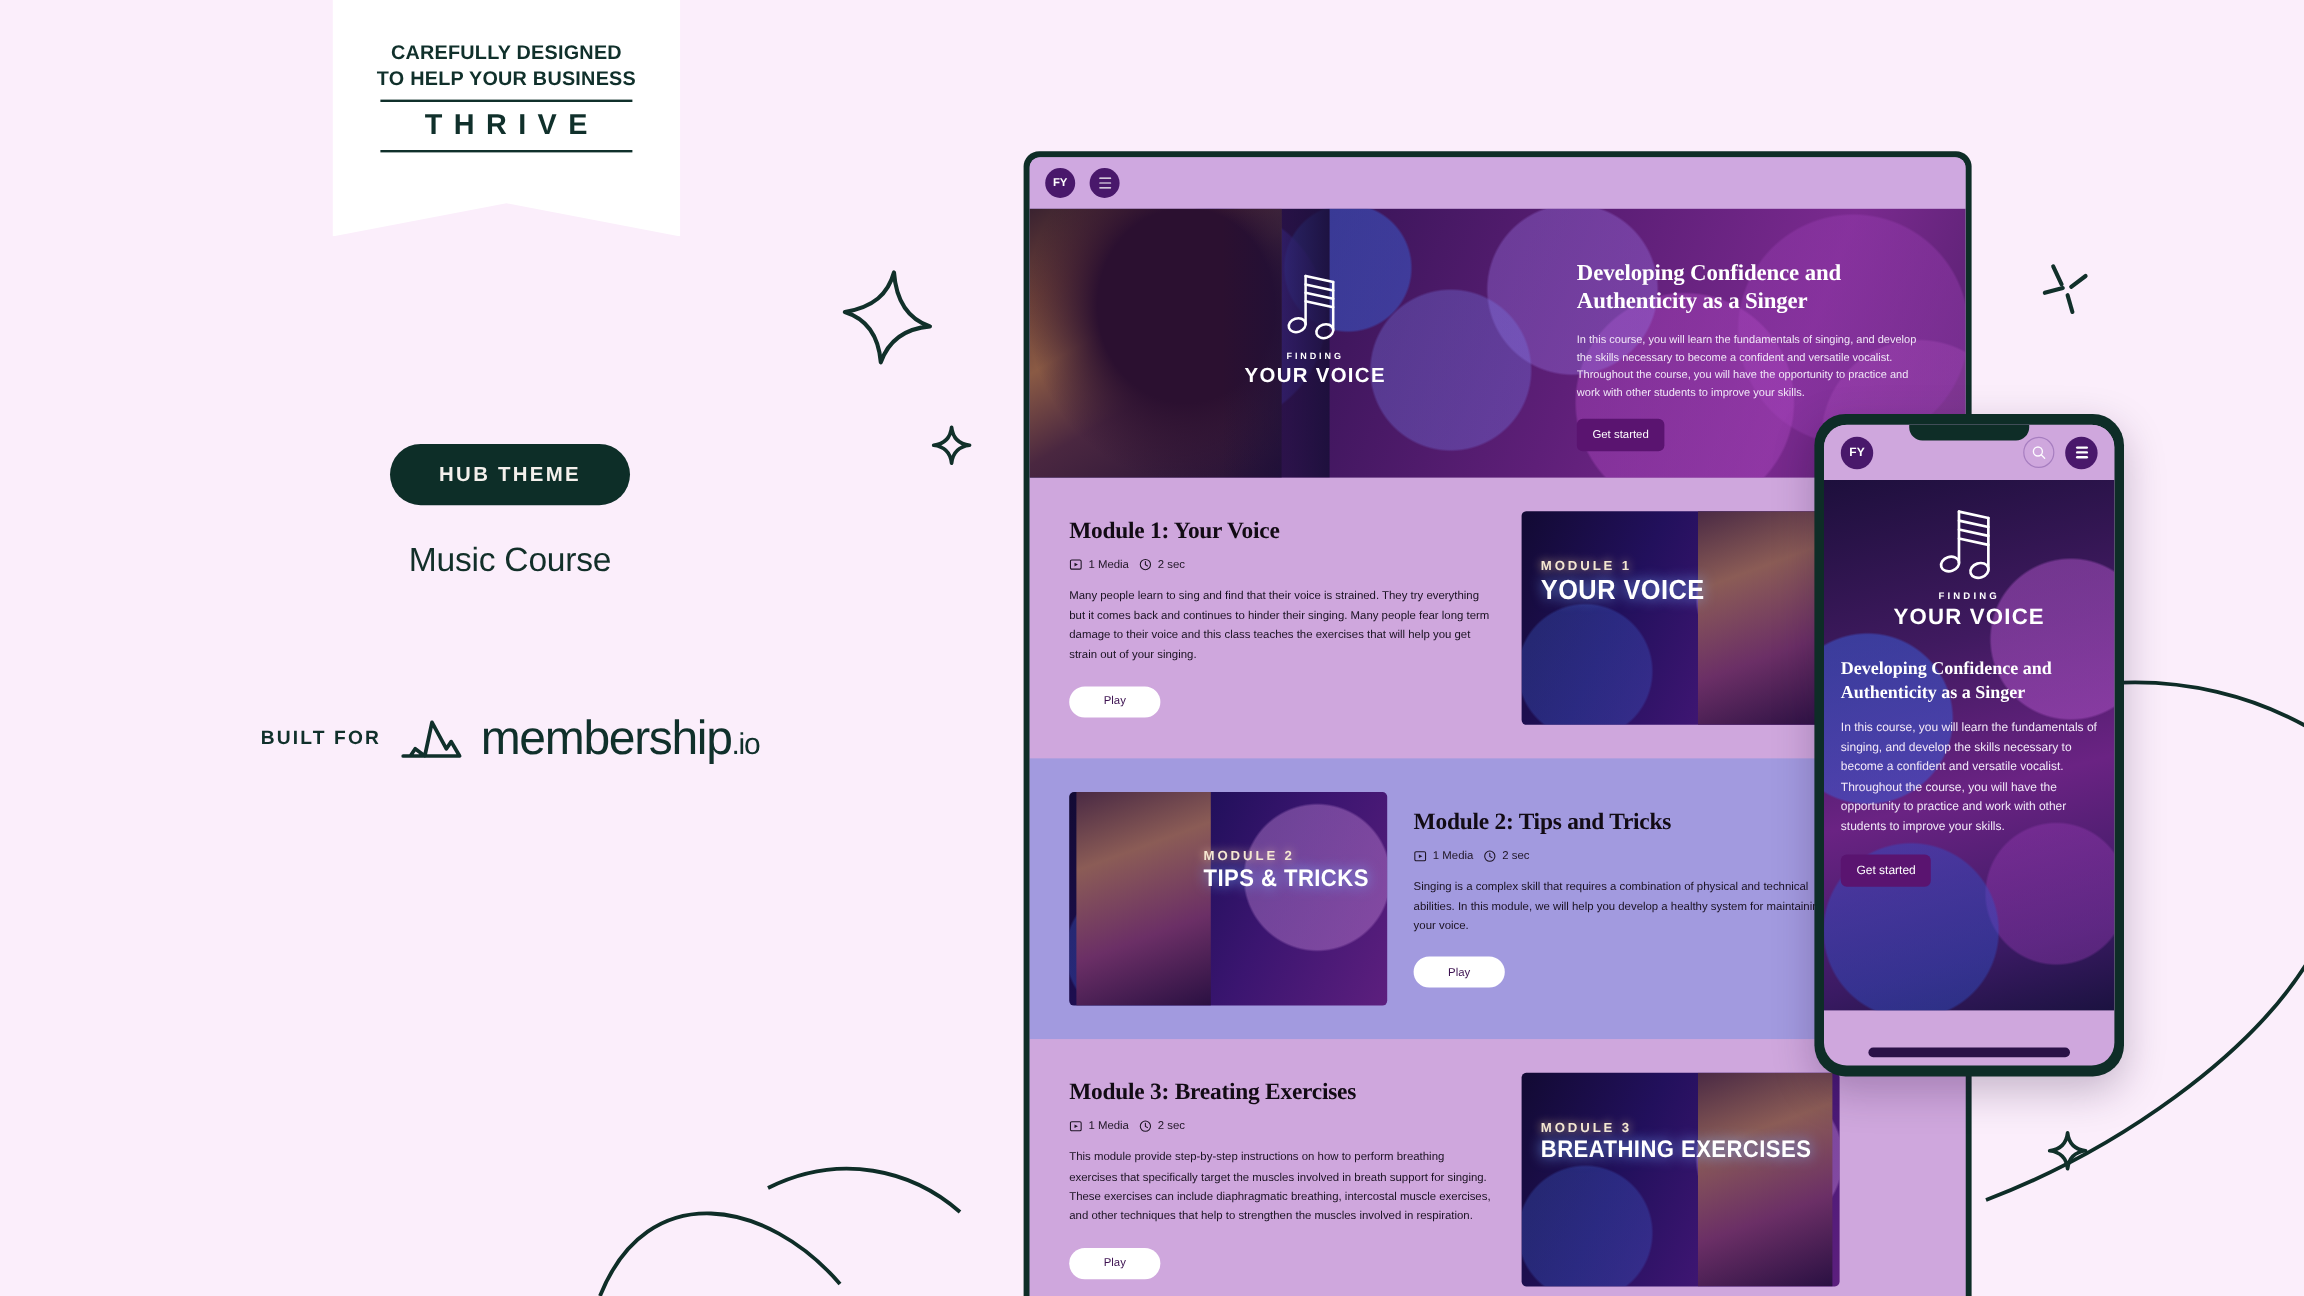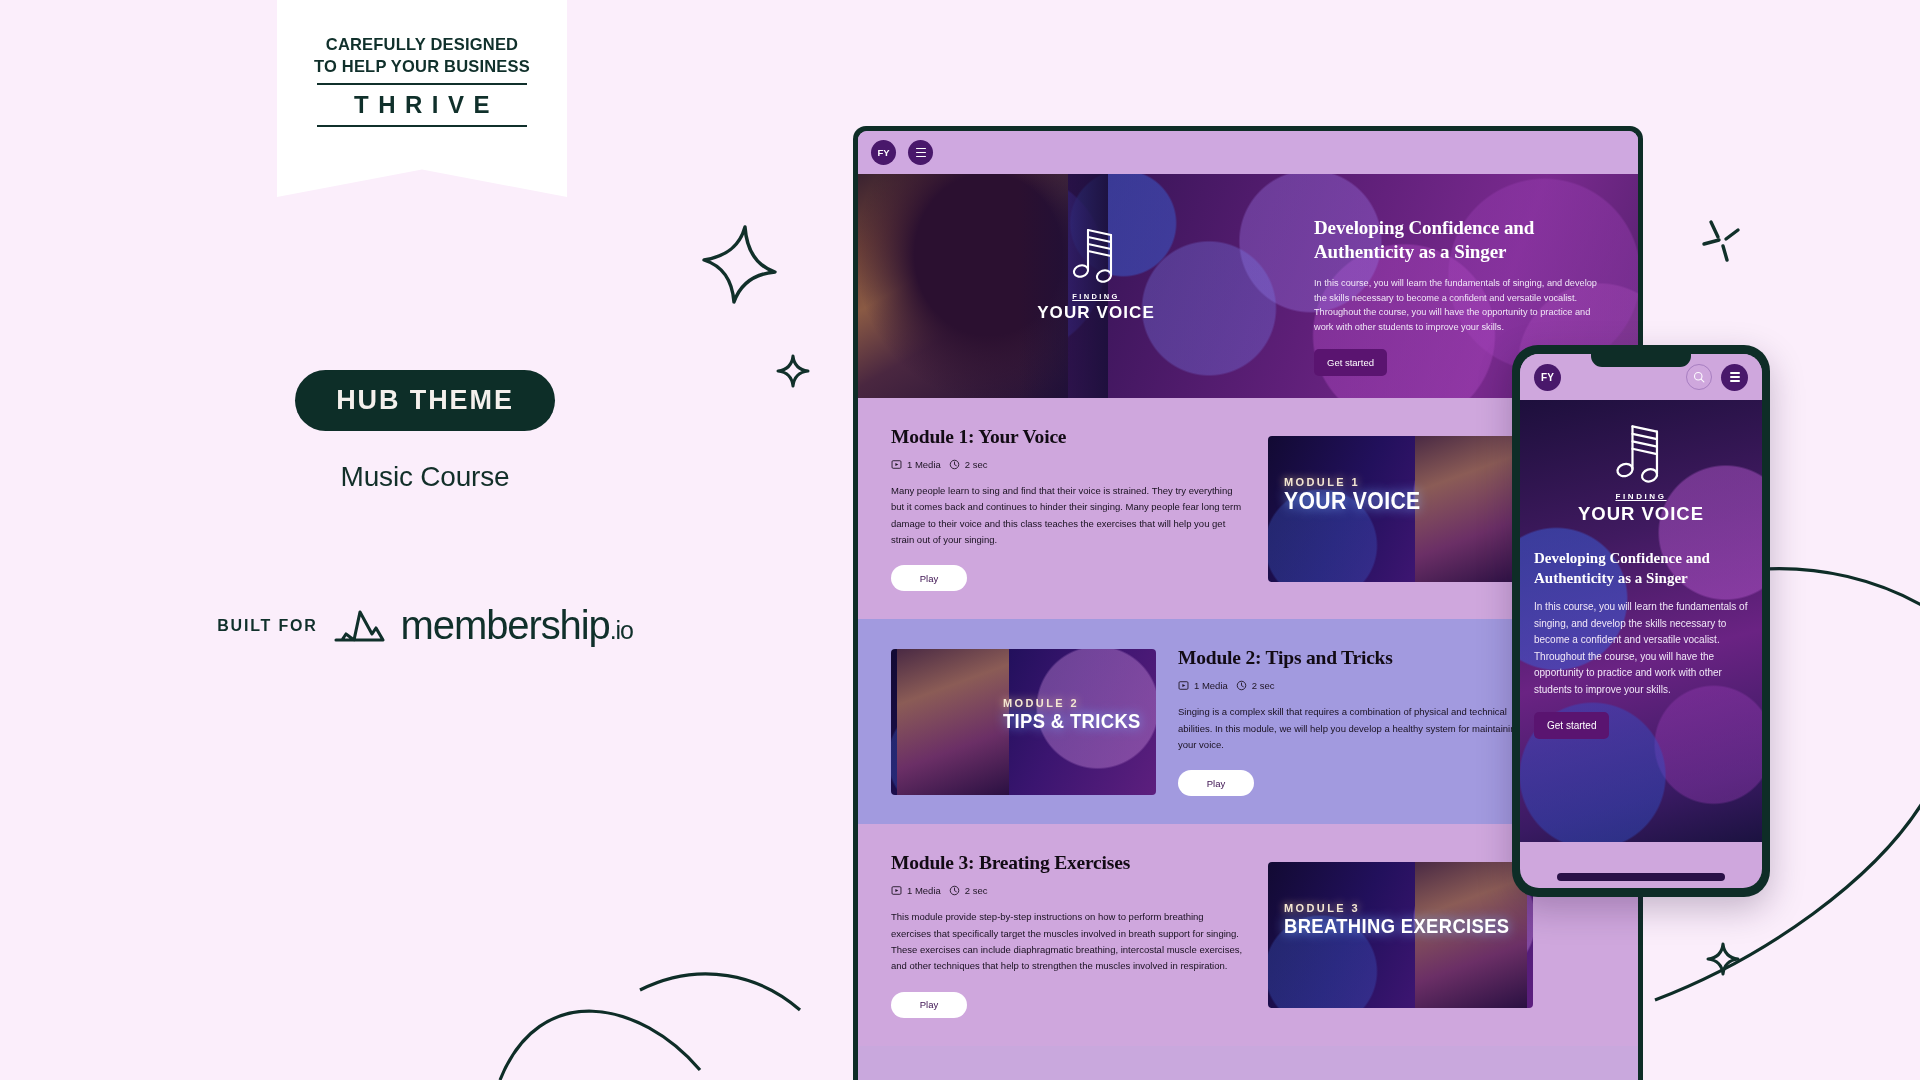--- a/index.html
+++ b/index.html
@@ -34,21 +34,21 @@
   }
   .ribbon-rule2 { width: 210px; height: 2px; background: #10302b; margin-top: 6px; }
 
   
   .left-col {
     position: absolute; left: 0px; top: 370px; width: 850px;
     display: flex; flex-direction: column; align-items: center;
   }
   .pill {
     background: #0d2e28; color: #f4f0ec; border-radius: 40px;
-    padding: 17px 41px; font-size: 27px; font-weight: 700;
+    padding: 17px 41px; font-size: 17px; font-weight: 700;
     letter-spacing: 1.9px; line-height: 1;
   }
   .headline {
     margin-top: 38px;
     font-size: 97px; font-weight: 700; color: #0e2d27;
     line-height: .93; letter-spacing: -1.2px; text-align: center;
     max-width: 620px;
   }
   .subhead {
     margin-top: 30px; font-size: 28px; color: #122f29;
@@ -115,21 +115,21 @@
       linear-gradient(150deg,#3a2230 0%,#6b4038 22%,#8a5a44 40%,#4a2740 62%,#241036 100%);
   }
   .hero-photo::after {
     content:""; position:absolute; right:-40px; top:0; width:90px; height:100%;
     background: linear-gradient(90deg, rgba(27,15,58,0) 0%, rgba(27,15,58,.92) 100%);
   }
   .logo-block {
     position: absolute; left: 163px; top: 50px; width: 150px;
     display: flex; flex-direction: column; align-items: center; color: #fff;
   }
-  .logo-sub { font-size: 7.5px; letter-spacing: 2.4px; font-weight: 700; margin-top: 6px; text-decoration: underline; }
+  .logo-sub { font-size: 7.5px; letter-spacing: 2.4px; font-weight: 700; margin-top: 6px; }
   .logo-main { font-size: 17px; letter-spacing: 1.1px; font-weight: 700; margin-top: 2px; }
   .hero-copy { position: absolute; left: 456px; top: 42px; width: 290px; color: #fff; }
   .hero-title {
     font-family: "Liberation Serif", serif; font-size: 19px; font-weight: 700;
     line-height: 1.28; letter-spacing: -.1px;
   }
   .hero-body { font-size: 9.2px; line-height: 1.62; margin-top: 11px; color: #f1e7f7; }
   .btn-primary {
     display: inline-block; margin-top: 14px; background: #5a1470; color: #fff;
     border: none; border-radius: 5px; padding: 8px 13px; font-size: 9.5px;
@@ -149,21 +149,21 @@
   }
   .mod-meta { display: flex; align-items: center; gap: 8px; margin-top: 11px; }
   .meta-item { display: flex; align-items: center; gap: 5px; font-size: 9.5px; color: #1e1524; }
   .mod-body { margin-top: 13px; font-size: 9.5px; line-height: 1.72; color: #191120; }
   .btn-play {
     margin-top: 17px; background: #fff; color: #3c1150; border: none;
     border-radius: 18px; width: 76px; height: 26px; font-size: 9.5px;
     font-family: inherit; cursor: pointer;
   }
   .thumb {
-    width: 265px; height: 146px; border-radius: 4px; flex: none;
+    width: 265px; height: 178px; border-radius: 4px; flex: none;
     position: relative; overflow: hidden; color: #fff;
     background: linear-gradient(115deg,#120a33 0%,#22105c 35%,#3b1570 62%,#5d1f7e 100%);
   }
   .thumb .glow {
     position: absolute; inset: 0;
     background:
       radial-gradient(circle at 78% 40%, rgba(200,140,220,.40) 0 60px, transparent 62px),
       radial-gradient(circle at 20% 75%, rgba(60,90,200,.35) 0 55px, transparent 57px);
   }
   .thumb .person {

